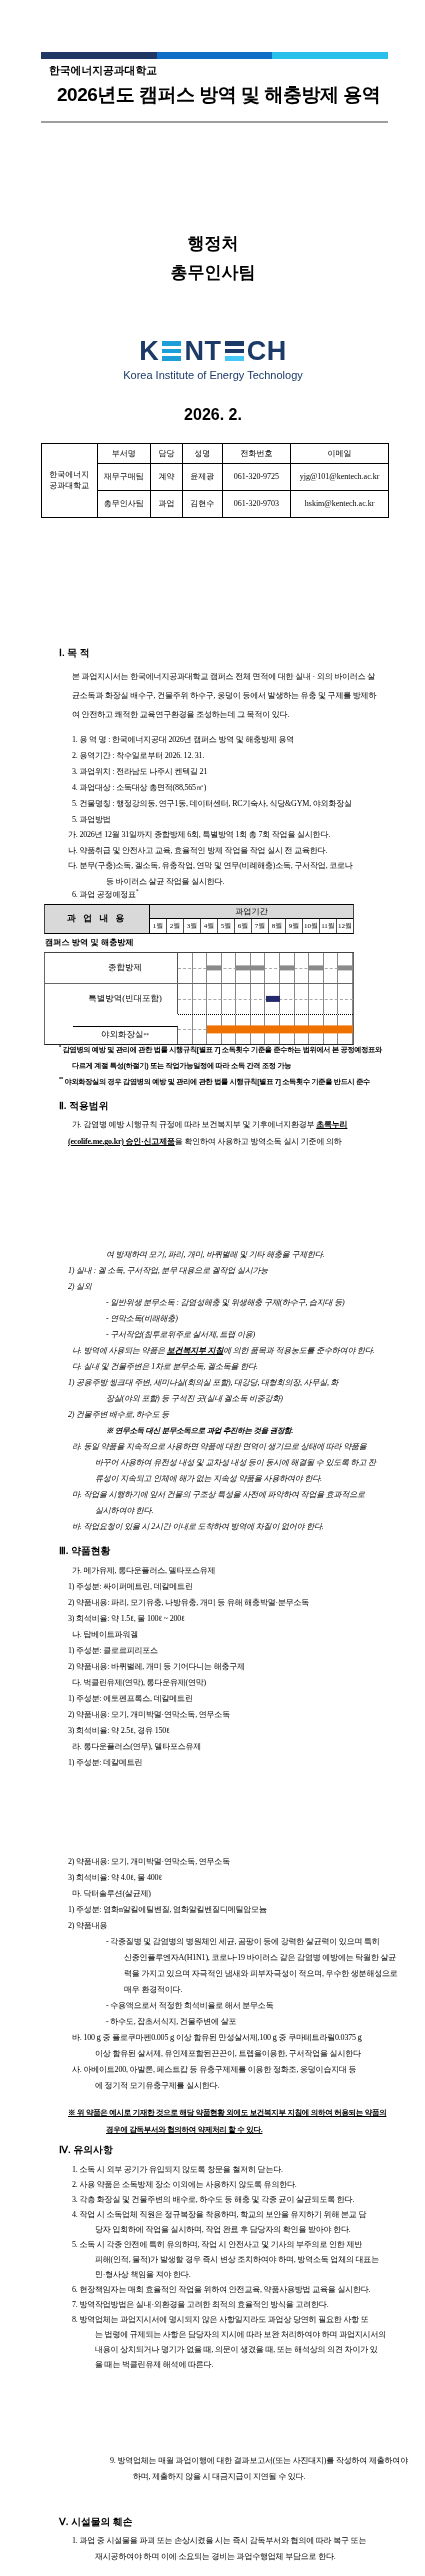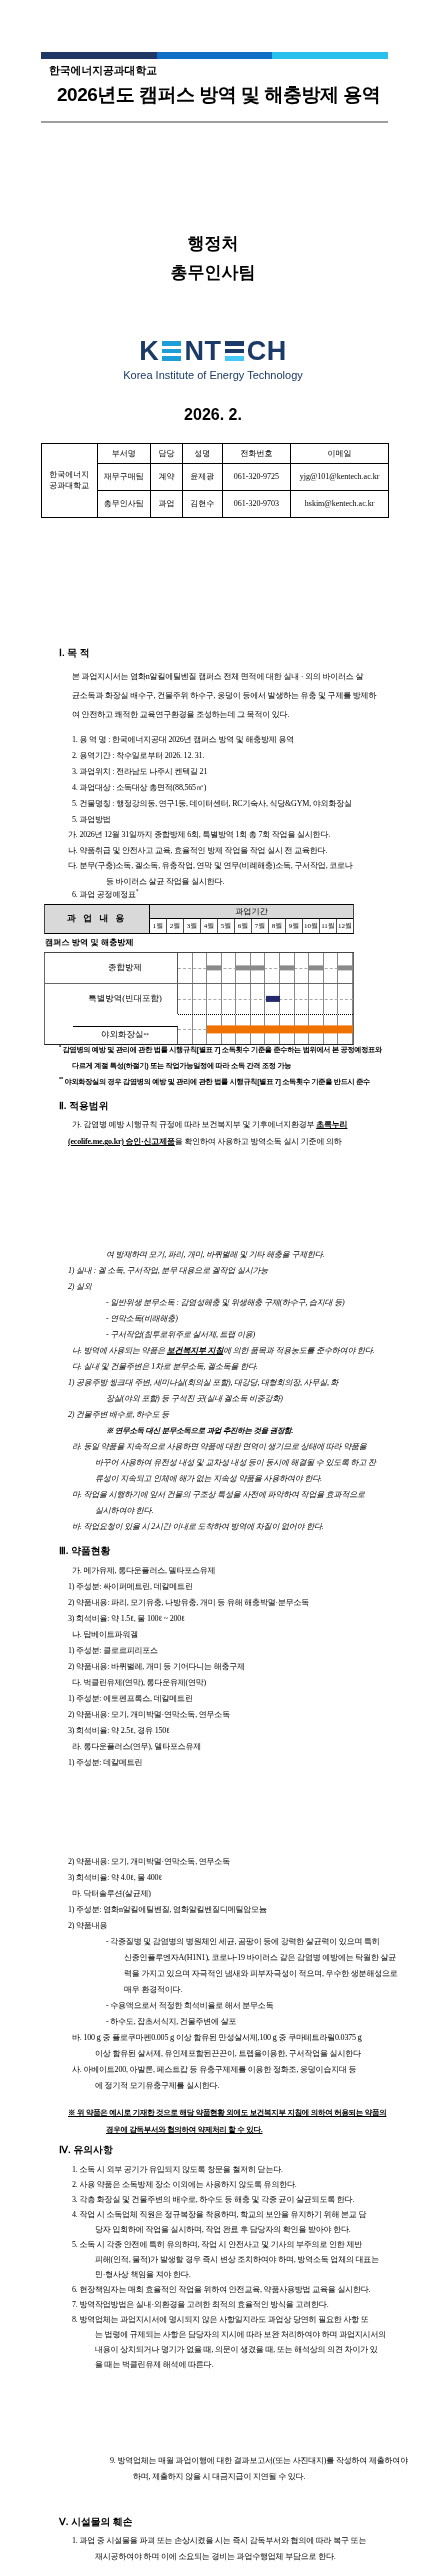--- a/index.html
+++ b/index.html
@@ -149,21 +149,21 @@
       <td>김현수</td>
       <td>061-320-9703</td>
       <td>hskim@kentech.ac.kr</td>
     </tr>
   </tbody>
     </table>
 
   <p class="h" style="top:647px;">Ⅰ. 목 적</p>
 
   <div class="blk lh37" style="top:667px;">
-    <p class="ln xb">본 과업지시서는 염화n알킬에틸벤질 캠퍼스 전체 면적에 대한 실내 · 외의 바이러스 살</p>
+    <p class="ln xb">본 과업지시서는 한국에너지공과대학교 캠퍼스 전체 면적에 대한 실내 · 외의 바이러스 살</p>
     <p class="ln xb">균소독과 화장실 배수구, 건물주위 하수구, 웅덩이 등에서 발생하는 유충 및 구제를 방제하</p>
     <p class="ln xb">여 안전하고 쾌적한 교육연구환경을 조성하는데 그 목적이 있다.</p>
   </div>
 
   <div class="blk lh31" style="top:732px;">
     <p class="ln xb">1. 용 역 명 : 한국에너지공대 2026년 캠퍼스 방역 및 해충방제 용역</p>
     <p class="ln xb">2. 용역기간 : 착수일로부터 2026. 12. 31.</p>
     <p class="ln xb">3. 과업위치 : 전라남도 나주시 켄텍길 21</p>
     <p class="ln xb">4. 과업대상 : 소독대상 총면적(88,565㎡)</p>
     <p class="ln xb">5. 건물명칭 : 행정강의동, 연구1동, 데이터센터, RC기숙사, 식당&amp;GYM, 야외화장실</p>

